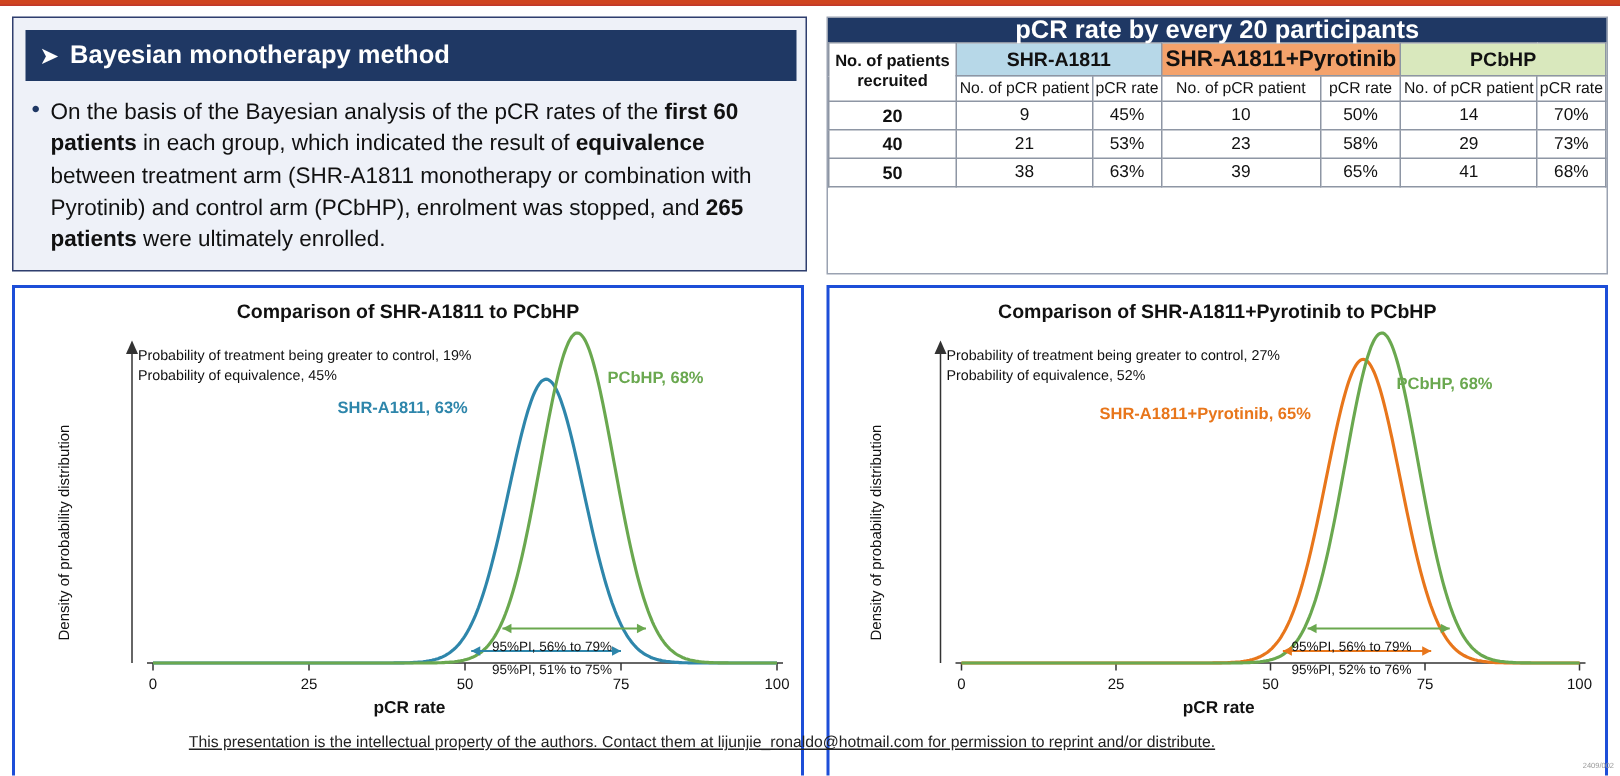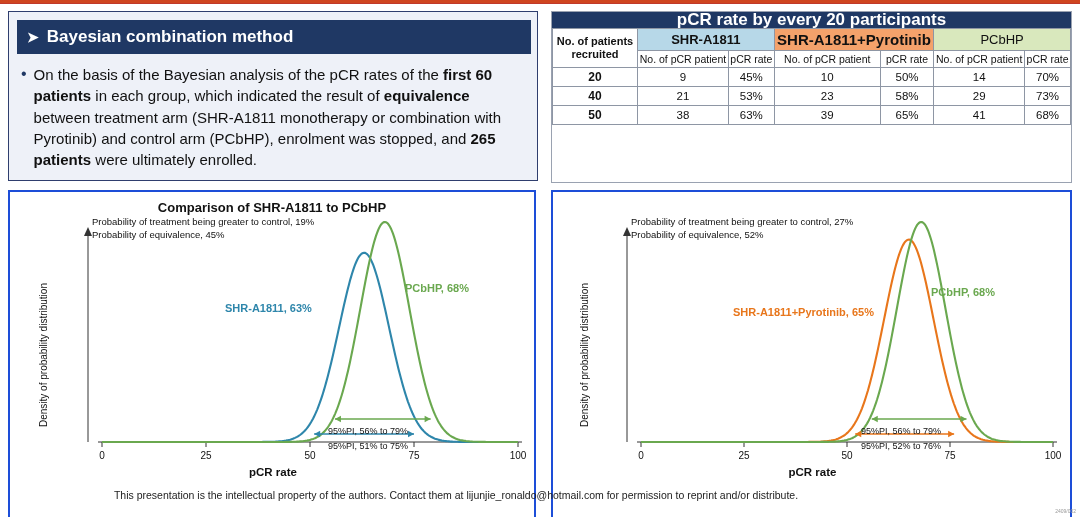--- a/index.html
+++ b/index.html
@@ -27,55 +27,55 @@
 
   
   #table-panel{position:absolute;left:551px;top:11px;width:521px;height:172px;
     border:1px solid #9aa2b1;box-sizing:border-box;background:#ffffff;}
   #table-title{height:16px;background:#1f3864;color:#ffffff;display:flex;
     align-items:center;justify-content:center;font-size:17px;font-weight:bold;}
   table{border-collapse:collapse;width:100%;font-size:11.5px;padding-left:36px;}
   table td,table th{border:1px solid #8e96a4;text-align:center;padding:2px 1px;color:#111;}
   .grp-a{background:#b7d8e8;font-weight:bold;font-size:13px;}
   .grp-b{background:#f4a26b;font-weight:bold;font-size:15px;}
-  .grp-c{background:#d9e8bd;font-weight:normal;font-size:13px;}
+  .grp-c{background:#d9e8bd;font-weight:bold;font-size:13px;}
   .rowhead{font-weight:bold;font-size:12px;}
   .subhead{font-size:10.5px;line-height:1.15;}
   .firstcol{width:82px;font-size:11px;line-height:1.15;font-weight:bold;}
 
   
   .chart-box{position:absolute;top:190px;height:356px;border:2px solid #1d4ed8;
     box-sizing:border-box;background:#ffffff;}
   #chart-left{left:8px;width:528px;}
   #chart-right{left:551px;width:521px;}
   .chart-title{position:absolute;top:8px;left:0;width:100%;text-align:center;
     font-size:13px;font-weight:bold;color:#111;}
-  .chart-note{position:absolute;font-size:9.5px;color:#111;line-height:1.35;}
+  .chart-note{position:absolute;font-size:9.5px;color:#111;line-height:1.35;margin-top:16px;}
   .chart-svg{position:absolute;left:0;top:0;}
   .axis-label-y{position:absolute;font-size:10px;color:#111;
     transform:rotate(-90deg);transform-origin:left top;white-space:nowrap;}
   .axis-label-x{position:absolute;font-size:11.5px;font-weight:bold;color:#111;}
-  .series-label{position:absolute;font-size:11px;font-weight:bold;margin-top:36px;}
+  .series-label{position:absolute;font-size:11px;font-weight:bold;}
   .pi-label{position:absolute;font-size:9px;color:#111;}
   .abbrev{position:absolute;font-size:7.5px;color:#111;}
-  #footer-note{position:absolute;left:0;top:489px;width:912px;text-align:center;
-    font-size:10.5px;color:#222;}
+  #footer-note{position:absolute;left:12px;top:489px;width:912px;text-align:center;
+    font-size:10.5px;color:#222;text-decoration:underline;}
   #corner-code{position:absolute;right:4px;top:508px;font-size:5px;color:#999;}
 </style>
 </head>
 <body>
 
 <div class="topbar">
     <div class="inner"></div>
   </div>
 
 <div id="left-panel">
   <div id="method-title">
     <span class="arrow">➤</span>
-    <span>Bayesian combination method</span>
+    <span>Bayesian monotherapy method</span>
   </div>
   <div id="method-body">
     <span class="bullet">•</span>
     <span id="method-body-text"><span>On the basis of the Bayesian analysis of the pCR rates of the </span><b>first 60 patients</b><span> in each group, which indicated the result of </span><b>equivalence</b><span> between treatment arm (SHR-A1811 monotherapy or combination with Pyrotinib) and control arm (PCbHP), enrolment was stopped, and </span><b>265 patients</b><span> were ultimately enrolled.</span></span>
   </div>
 </div>
 
 <div id="table-panel">
   <div id="table-title">pCR rate by every 20 participants</div>
   <table>
@@ -158,20 +158,21 @@
     </div>
     <div class="series-label" style="color: rgb(46, 134, 171); left: 215px; top: 74px;">SHR-A1811, 63%</div>
     <div class="series-label" style="color: rgb(106, 168, 79); left: 395px; top: 54px;">PCbHP, 68%</div>
     <div class="pi-label" style="left: 318px; top: 249px;">95%PI, 51% to 75%</div>
     <div class="pi-label" style="left: 318px; top: 234px;">95%PI, 56% to 79%</div>
     <div class="axis-label-y" style="left: 28px; top: 235px;">Density of probability distribution</div>
     <div class="axis-label-x" style="left: 0px; top: 274px; width: 526px; text-align: center;">pCR rate</div>
   </div>
 
 <div id="chart-right" class="chart-box">
+  <div class="chart-title">Comparison of SHR-A1811+Pyrotinib to PCbHP</div>
 <svg width="519" height="284" class="chart-svg">
       <line x1="84" y1="250" x2="504" y2="250" stroke="#333" stroke-width="1"></line>
       <line x1="88" y1="250" x2="88" y2="255" stroke="#333" stroke-width="1"></line>
       <text x="88" y="267" text-anchor="middle" font-size="10" fill="#111" font-family="&quot;Liberation Sans&quot;, sans-serif">0</text>
       <line x1="191" y1="250" x2="191" y2="255" stroke="#333" stroke-width="1"></line>
       <text x="191" y="267" text-anchor="middle" font-size="10" fill="#111" font-family="&quot;Liberation Sans&quot;, sans-serif">25</text>
       <line x1="294" y1="250" x2="294" y2="255" stroke="#333" stroke-width="1"></line>
       <text x="294" y="267" text-anchor="middle" font-size="10" fill="#111" font-family="&quot;Liberation Sans&quot;, sans-serif">50</text>
       <line x1="397" y1="250" x2="397" y2="255" stroke="#333" stroke-width="1"></line>
       <text x="397" y="267" text-anchor="middle" font-size="10" fill="#111" font-family="&quot;Liberation Sans&quot;, sans-serif">75</text>

